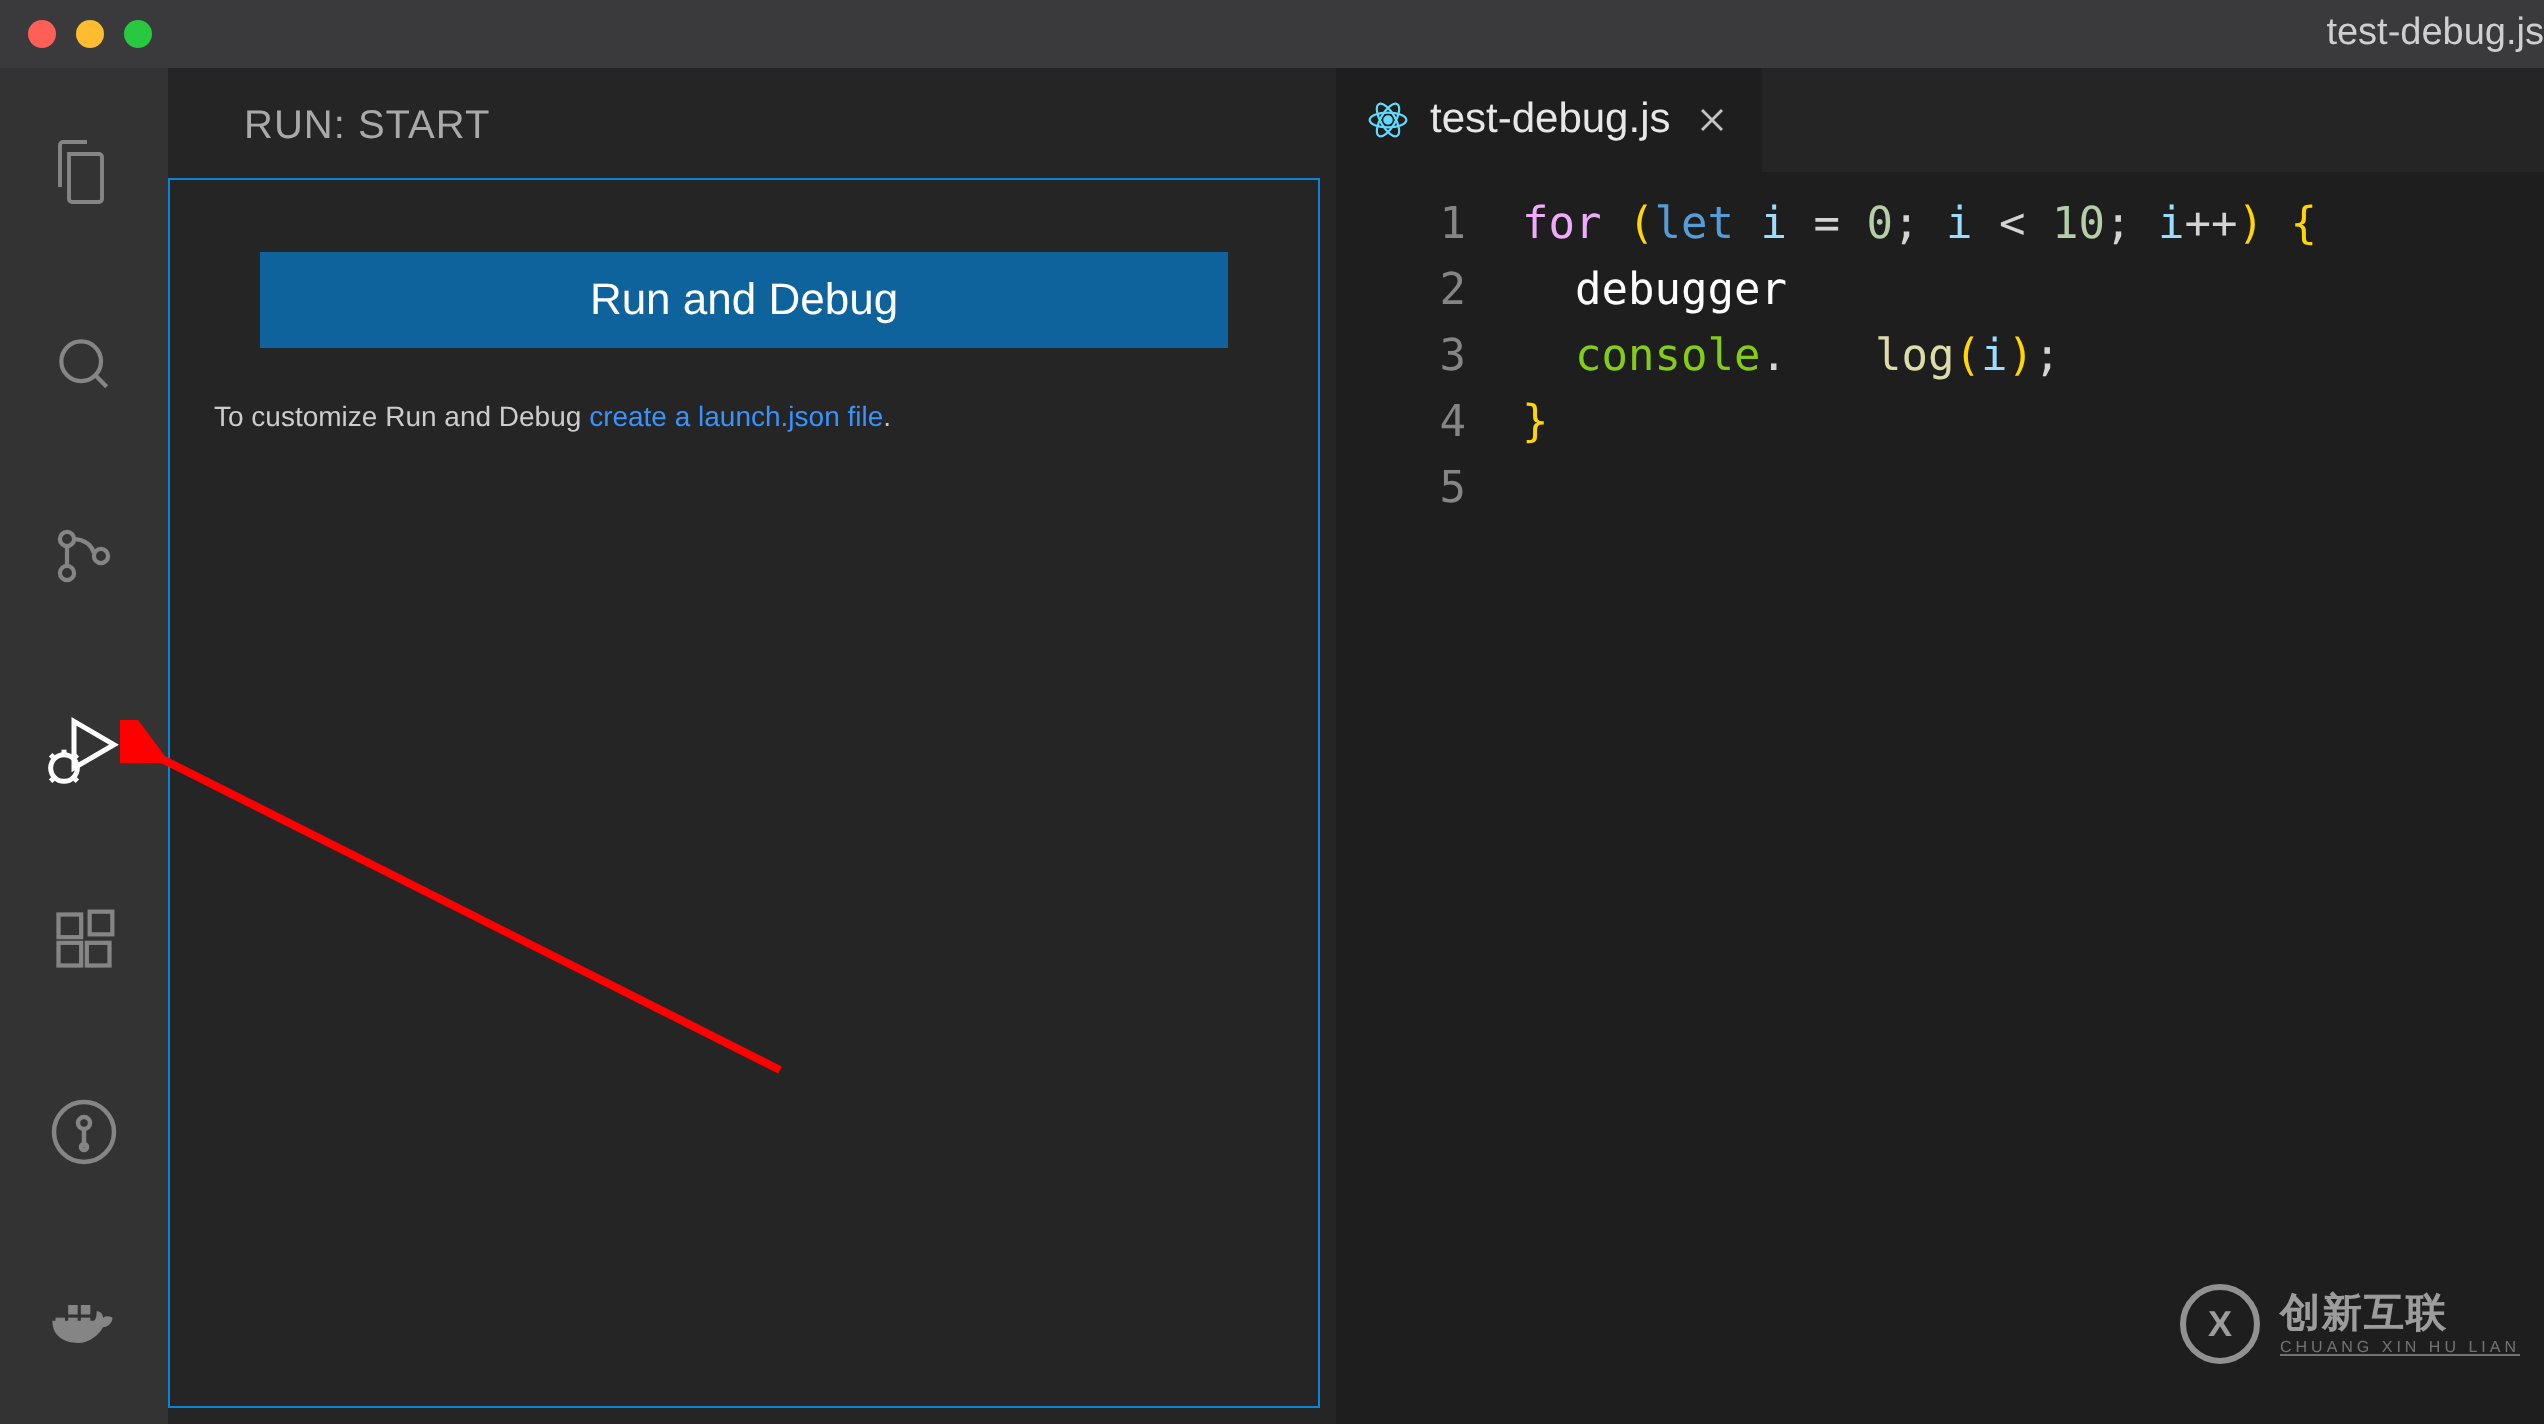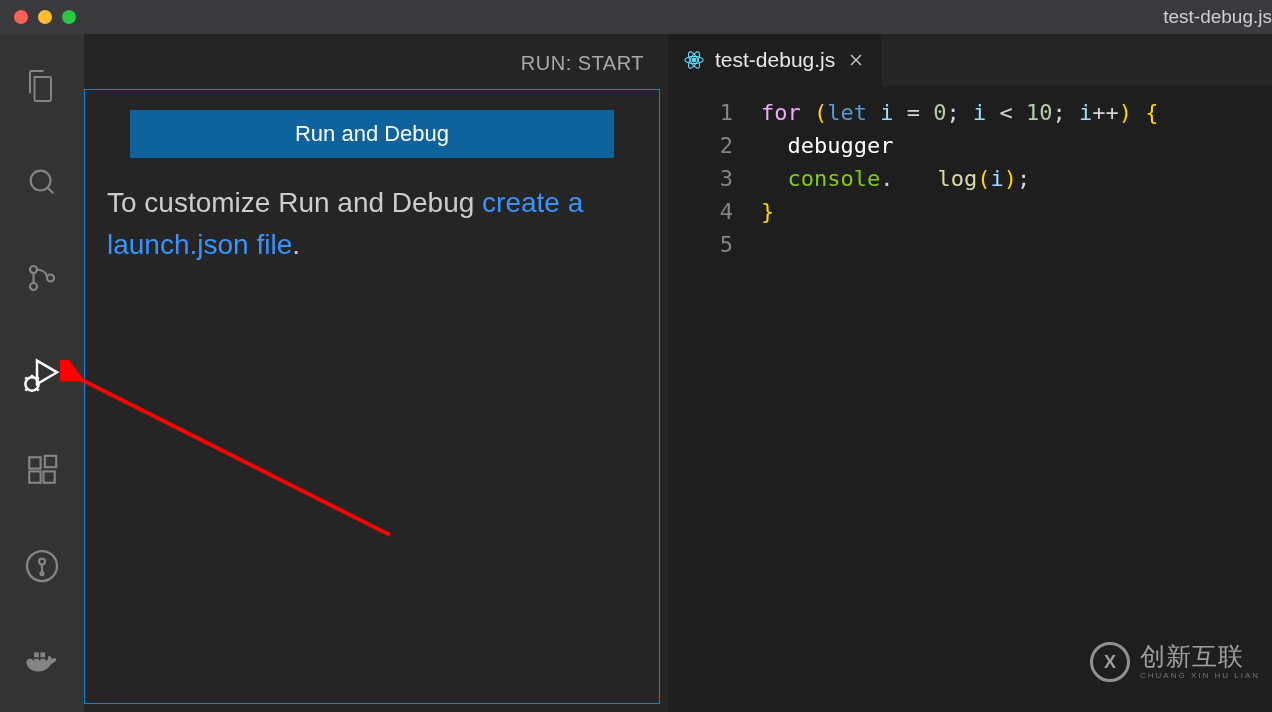--- a/index.html
+++ b/index.html
@@ -14,24 +14,24 @@
   .light.green { background: #28c840; }
   .window-title { position: absolute; right: 0; color: #cfcfcf; font-size: 19px; padding-right: 0; }
 
   .main { flex: 1; display: flex; min-height: 0; }
 
   .activitybar { width: 84px; background: #333333; display: flex; flex-direction: column; align-items: center; padding-top: 28px; gap: 48px; }
   .activity-item { width: 48px; height: 48px; display: flex; align-items: center; justify-content: center; color: #858585; cursor: pointer; position: relative; }
   .activity-item.active { color: #ffffff; }
 
   .sidebar { width: 585px; background: #252526; display: flex; flex-direction: column; border-right: 1px solid #1e1e1e; }
-  .sidebar-header { padding: 18px 24px 14px 38px; color: #a9a9a9; font-size: 20px; letter-spacing: 0.5px; text-align: right; }
-  .sidebar-body { margin: 0 8px 8px 0; border: 1px solid #0a84d6; flex: 1; padding: 20px 18px; }
+  .sidebar-header { padding: 18px 24px 14px 38px; color: #a9a9a9; font-size: 20px; letter-spacing: 0.5px; }
+  .sidebar-body { margin: 0 8px 8px 0; border: 1px solid #0a84d6; flex: 1; padding: 36px 18px; }
   .run-debug-btn { width: 484px; margin: 0 auto 24px auto; display: block; background: #0e639c; color: #fff; border: none; height: 48px; font-size: 22px; cursor: pointer; }
-  .sidebar-text { font-size: 28px; line-height: 1.5; color: #cccccc; padding: 0 4px; }
+  .sidebar-text { font-size: 14px; line-height: 1.5; color: #cccccc; padding: 0 4px; }
   .sidebar-text a { color: #3794ff; text-decoration: none; cursor: pointer; }
 
   .editor-area { flex: 1; display: flex; flex-direction: column; background: #1e1e1e; min-width: 0; }
   .tabs { height: 52px; display: flex; align-items: stretch; background: #252526; }
   .tab { display: flex; align-items: center; gap: 10px; padding: 0 14px; background: #1e1e1e; color: #e7e7e7; font-size: 21px; cursor: pointer; }
   .tab .file-icon { color: #61dafb; display: flex; align-items: center; }
   .tab-close { color: #c5c5c5; width: 22px; height: 22px; display: flex; align-items: center; justify-content: center; cursor: pointer; border-radius: 4px; }
 
   .code { flex: 1; display: flex; font-family: Menlo, Consolas, monospace; font-size: 22px; line-height: 33px; padding-top: 10px; }
   .gutter { width: 92px; text-align: right; color: #858585; padding-right: 28px; user-select: none; }
@@ -47,22 +47,22 @@
   .tok-debugger { color: #ffffff; }
   .tok-obj { color: #84cc16; }
   .tok-fn { color: #dcdcaa; margin-left: 44px; }
   .tok-brace { color: #ffd700; }
 
   .arrow-overlay { position: absolute; left: 60px; top: 360px; pointer-events: none; }
 
   .watermark { position: absolute; right: 12px; bottom: 30px; display: flex; align-items: center; gap: 10px; opacity: 0.65; color: #e0e0e0; }
   .watermark .wm-circle { width: 40px; height: 40px; border: 3px solid #cfcfcf; border-radius: 50%; display: flex; align-items: center; justify-content: center; font-weight: bold; font-size: 18px; }
   .watermark .wm-text { display: flex; flex-direction: column; line-height: 1; }
-  .watermark .wm-text .big { font-size: 25px; font-weight: 400; letter-spacing: 1px; }
-  .watermark .wm-text .small { font-size: 8px; letter-spacing: 2px; color: #a0a0a0; margin-top: 3px; }
+  .watermark .wm-text .big { font-size: 20px; font-weight: 700; letter-spacing: 1px; }
+  .watermark .wm-text .small { font-size: 8px; letter-spacing: 2px; color: #a0a0a0; margin-top: 3px; text-decoration: underline; }
 </style>
 </head>
 <body>
 
 <div class="titlebar">
   <div class="traffic-lights">
     <div class="light red"></div>
     <div class="light yellow"></div>
     <div class="light green"></div>
   </div>

